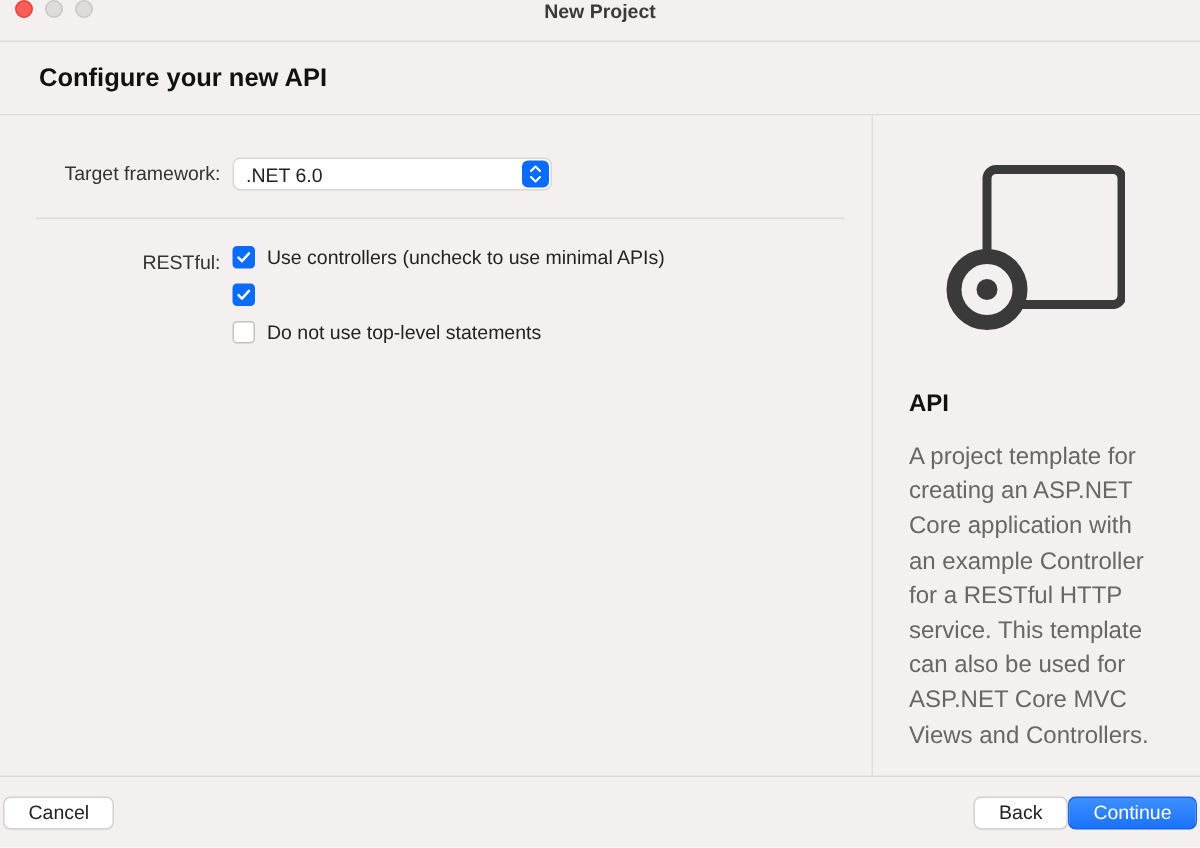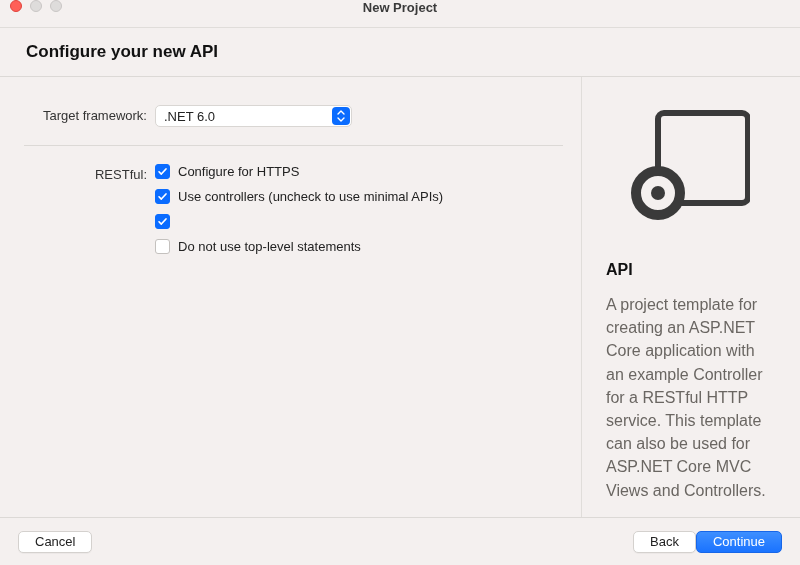--- a/index.html
+++ b/index.html
@@ -37,21 +37,21 @@
     display: flex; align-items: flex-start; margin-bottom: 18px;
   }
   .row .label {
     width: 155px; text-align: right; padding-right: 8px; padding-top: 3px;
     font-size: 13px; color: #333;
   }
   .row .field { flex: 1; }
   .select-wrap {
     display: inline-flex; align-items: center;
     background: #fff; border: 1px solid #d9d6d3; border-radius: 5px;
-    height: 22px; width: 197px; position: relative;
+    height: 22px; width: 213px; position: relative;
     font-size: 13px;
   }
   .select-wrap .sel-val { padding-left: 8px; flex: 1; }
   .select-wrap .sel-btn {
     width: 18px; height: 18px; margin-right: 1px;
     background: #0a6cff; border-radius: 4px;
     display: flex; flex-direction: column; align-items: center; justify-content: center;
     gap: 0px;
   }
   .sel-btn svg { display: block; }
@@ -79,21 +79,21 @@
   }
   .right h2 {
     font-size: 16px; font-weight: 700; color: #111; margin-bottom: 14px;
   }
   .right p {
     font-size: 16px; line-height: 1.45; color: #6a6662;
   }
   .footer {
     position: absolute; bottom: 0; left: 0; right: 0;
     height: 48px; background: #f4f0ef; border-top: 1px solid #dcd9d6;
-    display: flex; align-items: center; padding: 0 18px;
+    display: flex; align-items: center; padding: 0 2px;
   }
   .btn {
     height: 22px; border-radius: 5px; font-size: 13px; padding: 0 16px;
     display: inline-flex; align-items: center; justify-content: center;
     cursor: default; user-select: none;
   }
   .btn.default {
     background: #fff; border: 1px solid #d4d1ce; color: #222;
     box-shadow: 0 1px 0 rgba(0,0,0,0.03);
   }
@@ -142,28 +142,20 @@
 
     <div class="row">
       <div class="label">RESTful:</div>
       <div class="field checks">
         <div class="check-row">
           <span class="cb checked">
             <svg viewBox="0 0 12 12">
                 <path d="M2.2 6.3 L4.7 8.8 L9.8 3.2" stroke="#fff" stroke-width="1.8" fill="none" stroke-linecap="round" stroke-linejoin="round"></path>
               </svg>
           </span>
-          <span>Configure for HTTPS</span>
-        </div>
-        <div class="check-row">
-          <span class="cb checked">
-            <svg viewBox="0 0 12 12">
-                <path d="M2.2 6.3 L4.7 8.8 L9.8 3.2" stroke="#fff" stroke-width="1.8" fill="none" stroke-linecap="round" stroke-linejoin="round"></path>
-              </svg>
-          </span>
           <span>Use controllers (uncheck to use minimal APIs)</span>
         </div>
         <div class="check-row">
           <span class="cb checked">
             <svg viewBox="0 0 12 12">
                 <path d="M2.2 6.3 L4.7 8.8 L9.8 3.2" stroke="#fff" stroke-width="1.8" fill="none" stroke-linecap="round" stroke-linejoin="round"></path>
               </svg>
           </span>
         </div>
         <div class="check-row">

